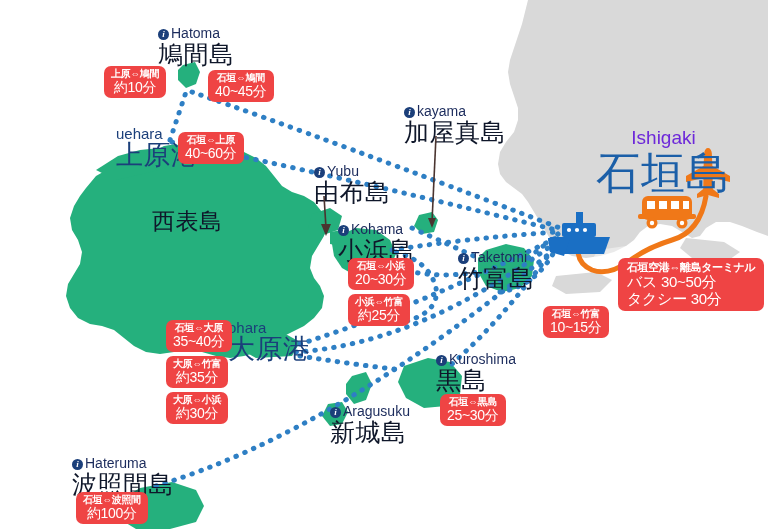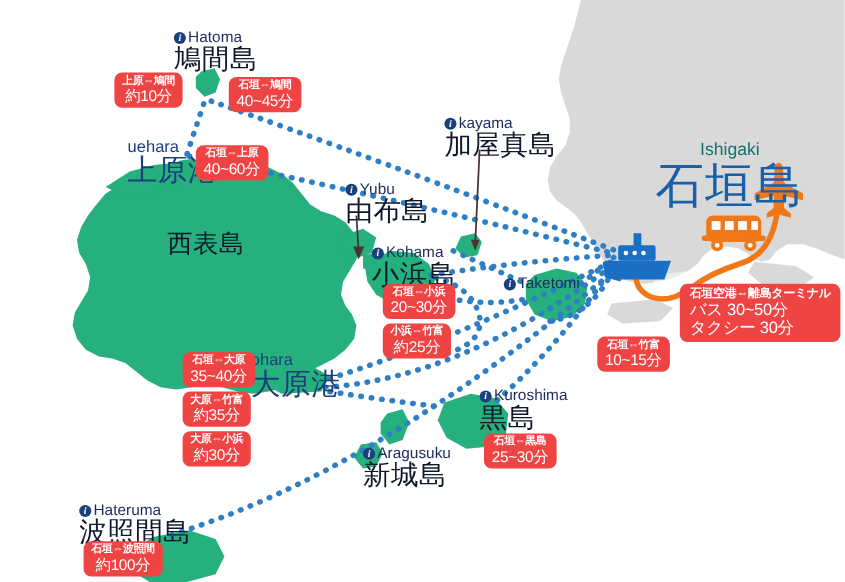--- a/index.html
+++ b/index.html
@@ -75,21 +75,21 @@
     margin-right:2px;
     font-family:"Liberation Serif",serif;
   }
 
   
   .port{position:absolute;white-space:nowrap;}
   .port .rom{display:block;font-size:15px;color:#1b3f7a;line-height:1;}
   .port .jp{display:block;font-size:27px;color:#1b3f7a;line-height:1.05;letter-spacing:0.5px;}
 
   .ishigaki-name{position:absolute;white-space:nowrap;text-align:center;}
-  .ishigaki-name .rom{display:block;font-size:16px;color:#0f766e;line-height:1.1;}
+  .ishigaki-name .rom{display:block;font-size:19px;color:#6d28d9;line-height:1.1;}
   .ishigaki-name .jp{display:block;font-size:44px;color:#1b5fa8;line-height:1.1;letter-spacing:1px;}
 </style>
 </head>
 <body>
 
 <svg id="map" viewBox="0 0 768 529">
 
   <g>
     <path fill="#d9d9d9" d="
       M528,0 L768,0 L768,236 L757,232 L742,226 L730,222 L716,222 L706,228
@@ -238,20 +238,21 @@
   <span class="jp">西表島</span>
 </div>
 
 <div class="isle" style="left:338px;top:222px;">
   <span class="rom"><span class="ipin">i</span><span>Kohama</span></span>
   <span class="jp">小浜島</span>
 </div>
 
 <div class="isle" style="left:458px;top:250px;">
   <span class="rom"><span class="ipin">i</span><span>Taketomi</span></span>
+  <span class="jp">竹富島</span>
 </div>
 
 <div class="isle" style="left:436px;top:352px;">
   <span class="rom"><span class="ipin">i</span><span>Kuroshima</span></span>
   <span class="jp">黒島</span>
 </div>
 
 <div class="isle" style="left:330px;top:404px;">
   <span class="rom"><span class="ipin">i</span><span>Aragusuku</span></span>
   <span class="jp">新城島</span>

